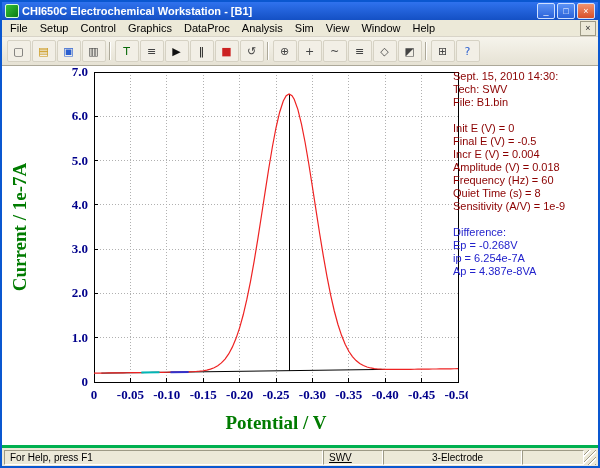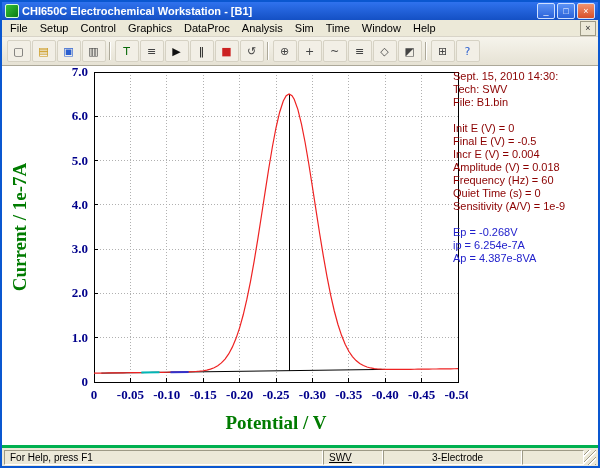--- a/index.html
+++ b/index.html
@@ -55,21 +55,21 @@
 
   <div class="menubar">
     <div class="menu-items" style="display:flex;">
         <span class="menu-item">File</span>
         <span class="menu-item">Setup</span>
         <span class="menu-item">Control</span>
         <span class="menu-item">Graphics</span>
         <span class="menu-item">DataProc</span>
         <span class="menu-item">Analysis</span>
         <span class="menu-item">Sim</span>
-        <span class="menu-item">Time</span>
+        <span class="menu-item">View</span>
         <span class="menu-item">Window</span>
         <span class="menu-item">Help</span>
       </div>
     <span class="mdi-close">×</span>
   </div>
 
   <div class="toolbar">
       <span class="tb-btn">
         <span class="tb-icon" style="color: rgb(68, 68, 68);">▢</span>
       </span>
@@ -198,24 +198,25 @@
           <div class="info-line">Sept. 15, 2010   14:30:</div>
           <div class="info-line">Tech: SWV</div>
           <div class="info-line">File: B1.bin</div>
         </div>
       <div class="info-params" style="color: rgb(139, 0, 0);">
           <div class="info-line">Init E (V) = 0</div>
           <div class="info-line">Final E (V) = -0.5</div>
           <div class="info-line">Incr E (V) = 0.004</div>
           <div class="info-line">Amplitude (V) = 0.018</div>
           <div class="info-line">Frequency (Hz) = 60</div>
-          <div class="info-line">Quiet Time (s) = 0</div>
+          <div class="info-line">Quiet Time (s) = 8</div>
           <div class="info-line">Sensitivity (A/V) = 1e-9</div>
         </div>
       <div class="info-results" style="color: rgb(34, 34, 204);">
+        <div class="info-line">Difference:</div>
       <div class="info-line">Ep = -0.268V</div>
           <div class="info-line">ip = 6.254e-7A</div>
           <div class="info-line">Ap = 4.387e-8VA</div>
         </div>
     </div>
   </div>
 
   <div class="progress-strip" style="background: rgb(0, 176, 80);"></div>
 
   <div class="statusbar">

